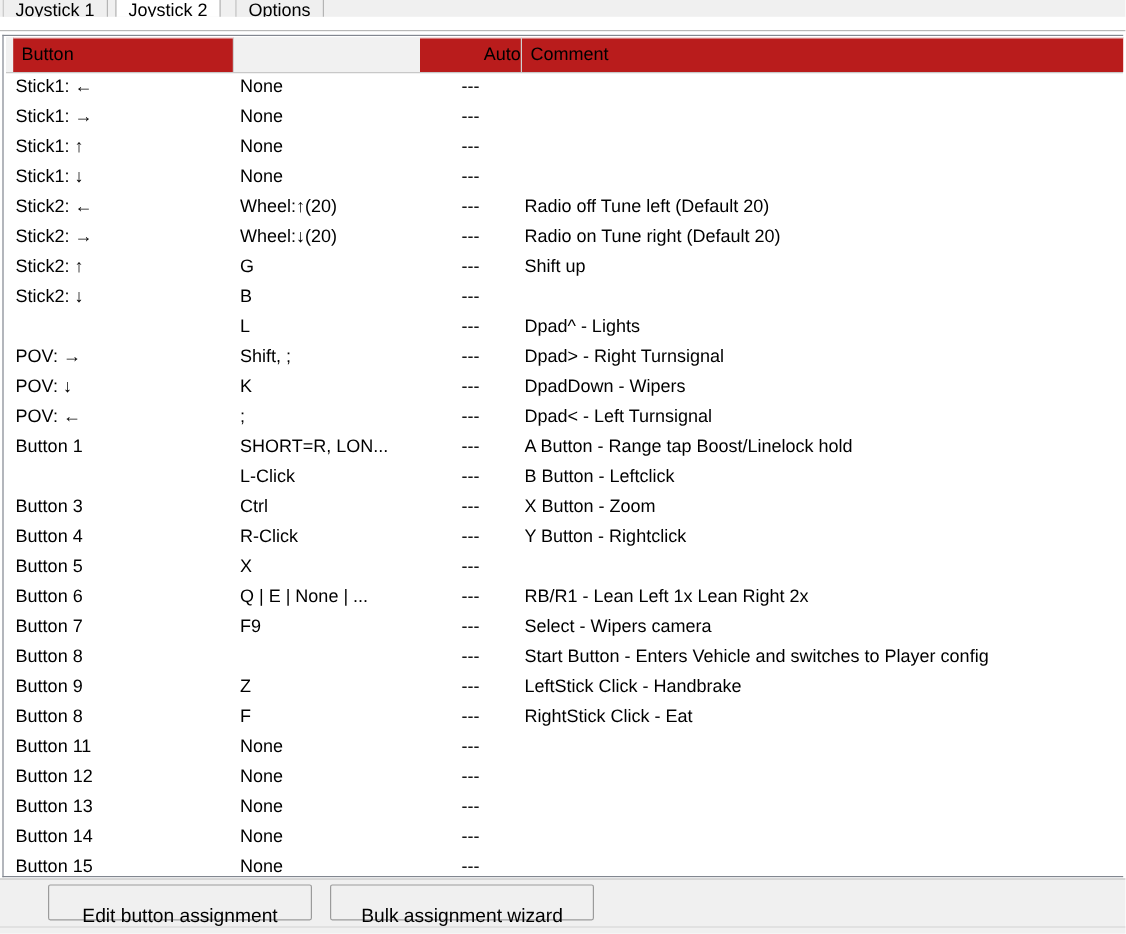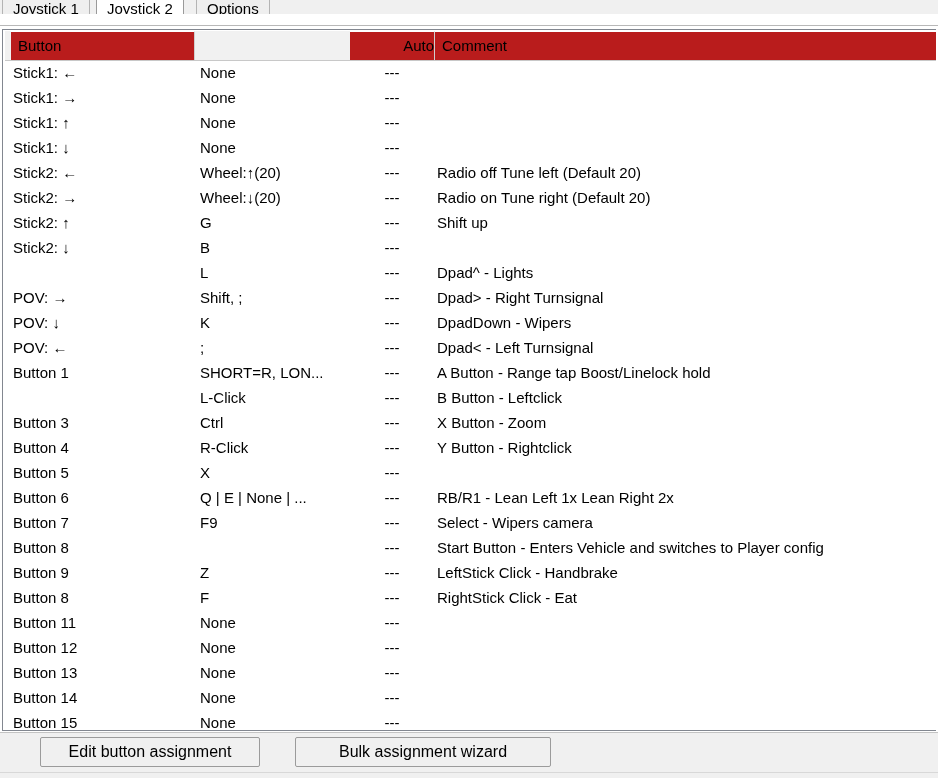--- a/index.html
+++ b/index.html
@@ -162,24 +162,24 @@
     box-sizing: border-box;
     background: #f0f0f0;
     border: 1px solid #9b9b9b;
     border-radius: 2px;
     font-family: "Liberation Sans", sans-serif;
     font-size: 16px;
     line-height: 28px;
     color: #000;
     text-align: center;
     white-space: nowrap;
-    padding: 0;
+    padding: 12px;
   }
   #btn-edit { left: 40px;  width: 220px; }
-  #btn-bulk { left: 275px; width: 256px; margin-left: 20px; }
+  #btn-bulk { left: 275px; width: 220px; }
 
   #bottom-edge {
     position: absolute;
     left: 0; top: 772px;
     width: 938px; height: 6px;
     background: #f0f0f0;
     border-top: 1px solid #d8d8d8;
   }
 </style>
 </head>

